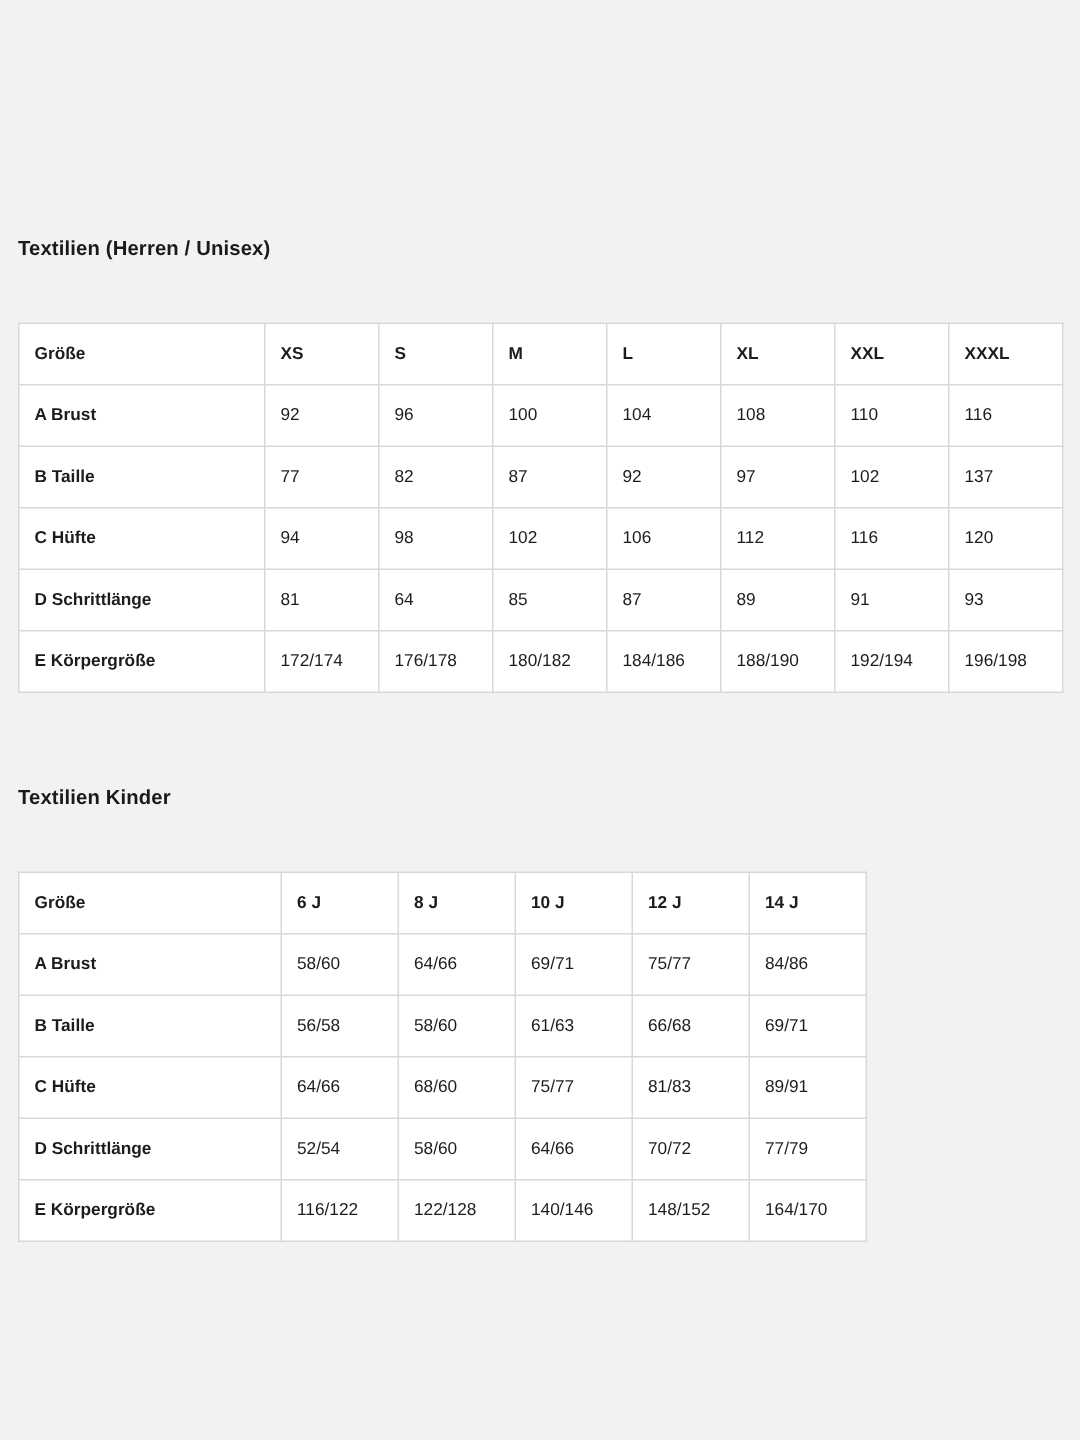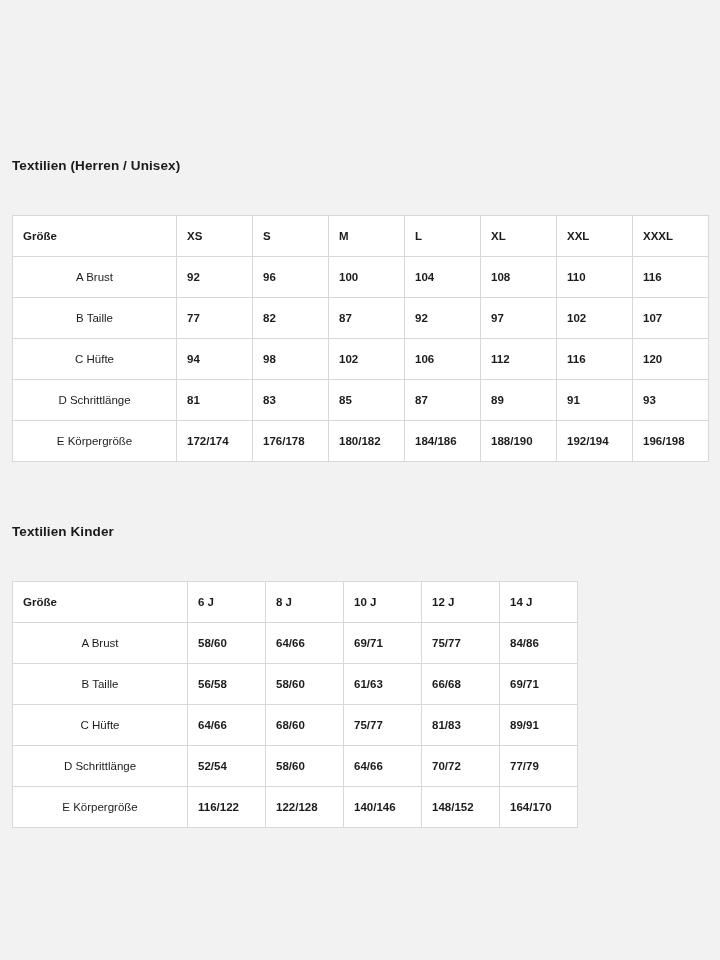--- a/index.html
+++ b/index.html
@@ -56,25 +56,24 @@
     height: 40px;
     vertical-align: middle;
     color: #1c1c1c;
     white-space: nowrap;
     overflow: hidden;
   }
   table.size-table th {
     font-weight: bold;
   }
   table.size-table td.row-head {
+    font-weight: bold;
+  }
+  table.size-table td.val {
     font-weight: normal;
-    text-align: center;
-  }
-  table.size-table td.val {
-    font-weight: bold;
   }
 
   
   .adults col.c0 { width: 164px; }
   .adults col.cx { width: 76px; }
 
   
   .kids col.c0 { width: 175px; }
   .kids col.cx { width: 78px; }
 </style>
@@ -120,36 +119,36 @@
           <td class="val">116</td>
         </tr>
         <tr>
           <td class="row-head">B Taille</td>
           <td class="val">77</td>
           <td class="val">82</td>
           <td class="val">87</td>
           <td class="val">92</td>
           <td class="val">97</td>
           <td class="val">102</td>
-          <td class="val">107</td>
+          <td class="val">137</td>
         </tr>
         <tr>
           <td class="row-head">C Hüfte</td>
           <td class="val">94</td>
           <td class="val">98</td>
           <td class="val">102</td>
           <td class="val">106</td>
           <td class="val">112</td>
           <td class="val">116</td>
           <td class="val">120</td>
         </tr>
         <tr>
           <td class="row-head">D Schrittlänge</td>
           <td class="val">81</td>
-          <td class="val">83</td>
+          <td class="val">64</td>
           <td class="val">85</td>
           <td class="val">87</td>
           <td class="val">89</td>
           <td class="val">91</td>
           <td class="val">93</td>
         </tr>
         <tr>
           <td class="row-head">E Körpergröße</td>
           <td class="val">172/174</td>
           <td class="val">176/178</td>

